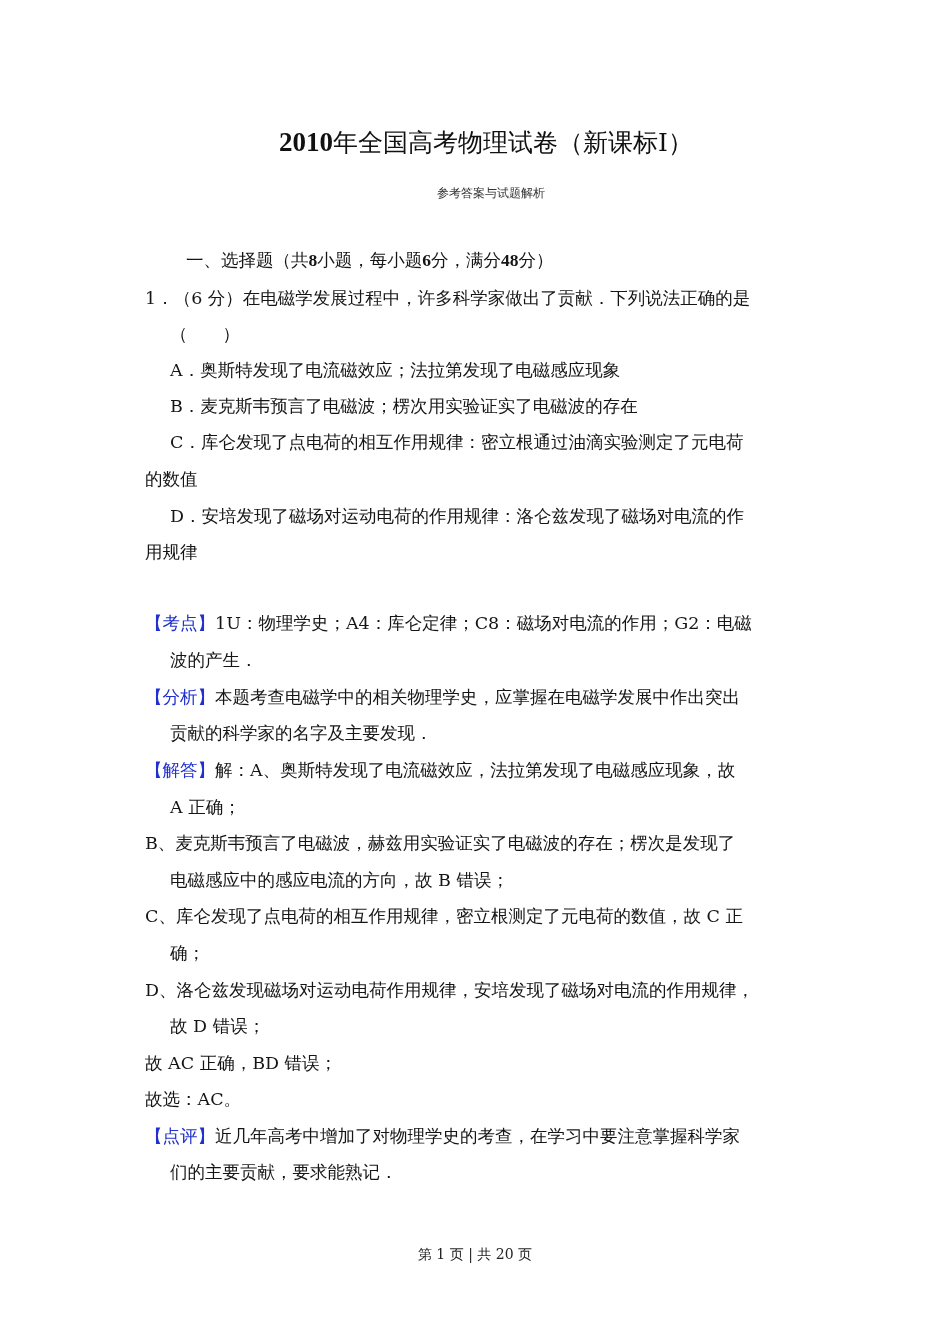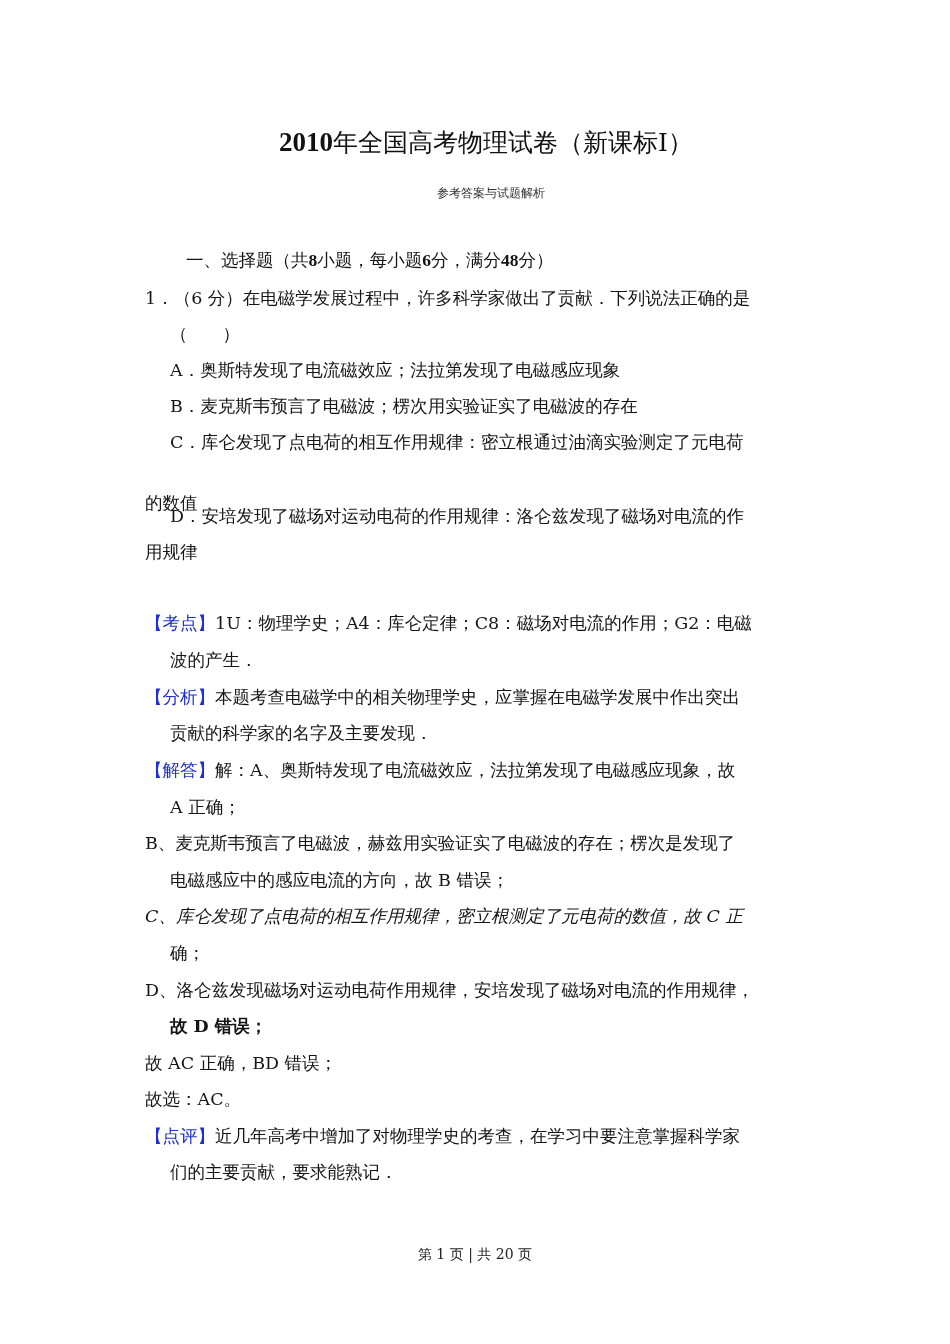--- a/index.html
+++ b/index.html
@@ -44,44 +44,44 @@
   <div class="line" style="top:248px;margin-left:41px;">
     <span>一、选择题（共</span><span class="bold">8</span><span>小题，每小题</span><span class="bold">6</span><span>分，满分</span><span class="bold">48</span><span>分）</span>
   </div>
 
   <div class="line" style="top:286px;">1．（6 分）在电磁学发展过程中，许多科学家做出了贡献．下列说法正确的是</div>
   <div class="line indent1" style="top:322px;">（　　）</div>
 
   <div class="line indent1" style="top:358px;">A．奥斯特发现了电流磁效应；法拉第发现了电磁感应现象</div>
   <div class="line indent1" style="top:394px;">B．麦克斯韦预言了电磁波；楞次用实验证实了电磁波的存在</div>
   <div class="line indent1" style="top:430px;">C．库仑发现了点电荷的相互作用规律：密立根通过油滴实验测定了元电荷</div>
-  <div class="line" style="top:467px;margin-top:24px;">的数值</div>
+  <div class="line" style="top:467px;">的数值</div>
   <div class="line indent1" style="top:504px;">D．安培发现了磁场对运动电荷的作用规律：洛仑兹发现了磁场对电流的作</div>
   <div class="line" style="top:540px;">用规律</div>
 
   <div class="line" style="top:611px;">
     <span class="tag">【考点】</span><span>1U：物理学史；A4：库仑定律；C8：磁场对电流的作用；G2：电磁</span>
   </div>
   <div class="line indent1" style="top:648px;">波的产生．</div>
 
   <div class="line" style="top:685px;">
     <span class="tag">【分析】</span><span>本题考查电磁学中的相关物理学史，应掌握在电磁学发展中作出突出</span>
   </div>
   <div class="line indent1" style="top:721px;">贡献的科学家的名字及主要发现．</div>
 
   <div class="line" style="top:758px;">
     <span class="tag">【解答】</span><span>解：A、奥斯特发现了电流磁效应，法拉第发现了电磁感应现象，故</span>
   </div>
   <div class="line indent1" style="top:795px;">A 正确；</div>
   <div class="line" style="top:831px;">B、麦克斯韦预言了电磁波，赫兹用实验证实了电磁波的存在；楞次是发现了</div>
   <div class="line indent1" style="top:868px;text-align:center;">电磁感应中的感应电流的方向，故 B 错误；</div>
-  <div class="line" style="top:904px;font-style:italic;">C、库仑发现了点电荷的相互作用规律，密立根测定了元电荷的数值，故 C 正</div>
+  <div class="line" style="top:904px;">C、库仑发现了点电荷的相互作用规律，密立根测定了元电荷的数值，故 C 正</div>
   <div class="line indent1" style="top:941px;">确；</div>
   <div class="line" style="top:978px;">D、洛仑兹发现磁场对运动电荷作用规律，安培发现了磁场对电流的作用规律，</div>
-  <div class="line indent1" style="top:1014px;font-weight:bold;">故 D 错误；</div>
+  <div class="line indent1" style="top:1014px;">故 D 错误；</div>
   <div class="line" style="top:1051px;">故 AC 正确，BD 错误；</div>
   <div class="line" style="top:1087px;">故选：AC。</div>
 
   <div class="line" style="top:1124px;">
     <span class="tag">【点评】</span><span>近几年高考中增加了对物理学史的考查，在学习中要注意掌握科学家</span>
   </div>
   <div class="line indent1" style="top:1160px;">们的主要贡献，要求能熟记．</div>
 
   <div class="footer">第 1 页 | 共 20 页</div>
 </div>

